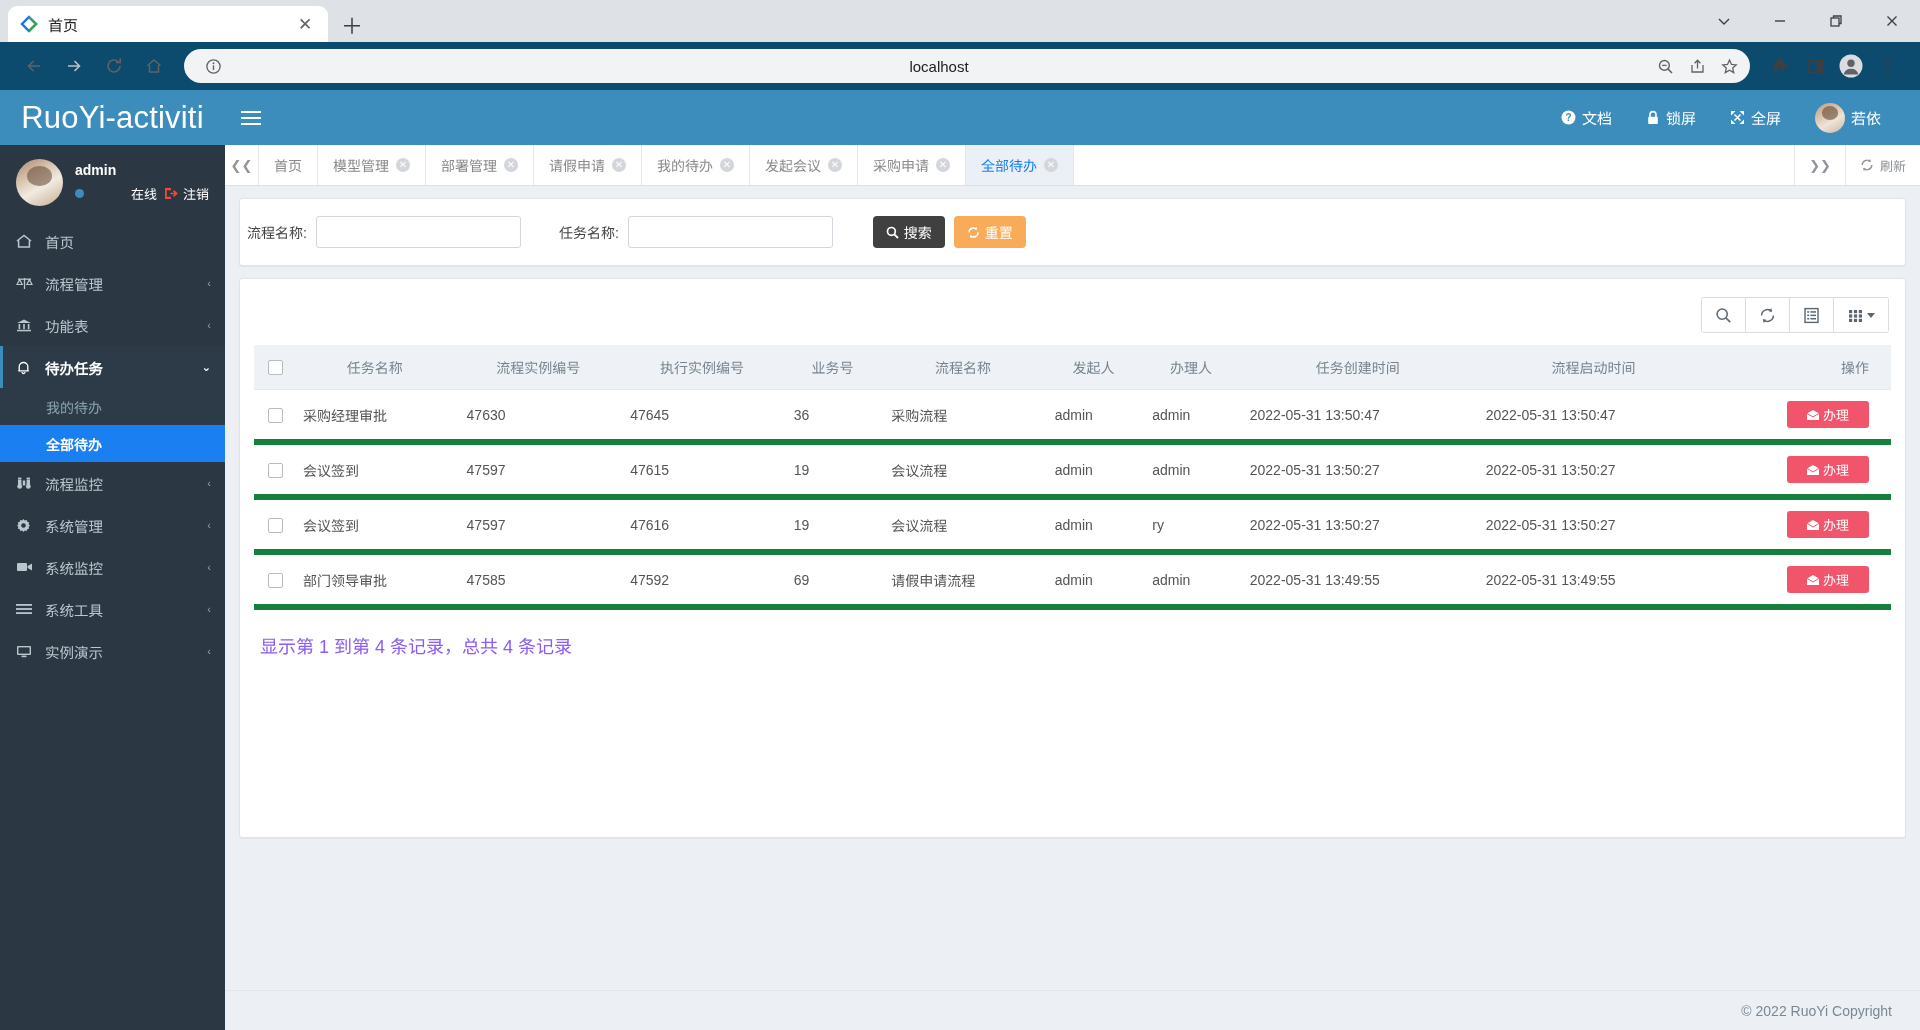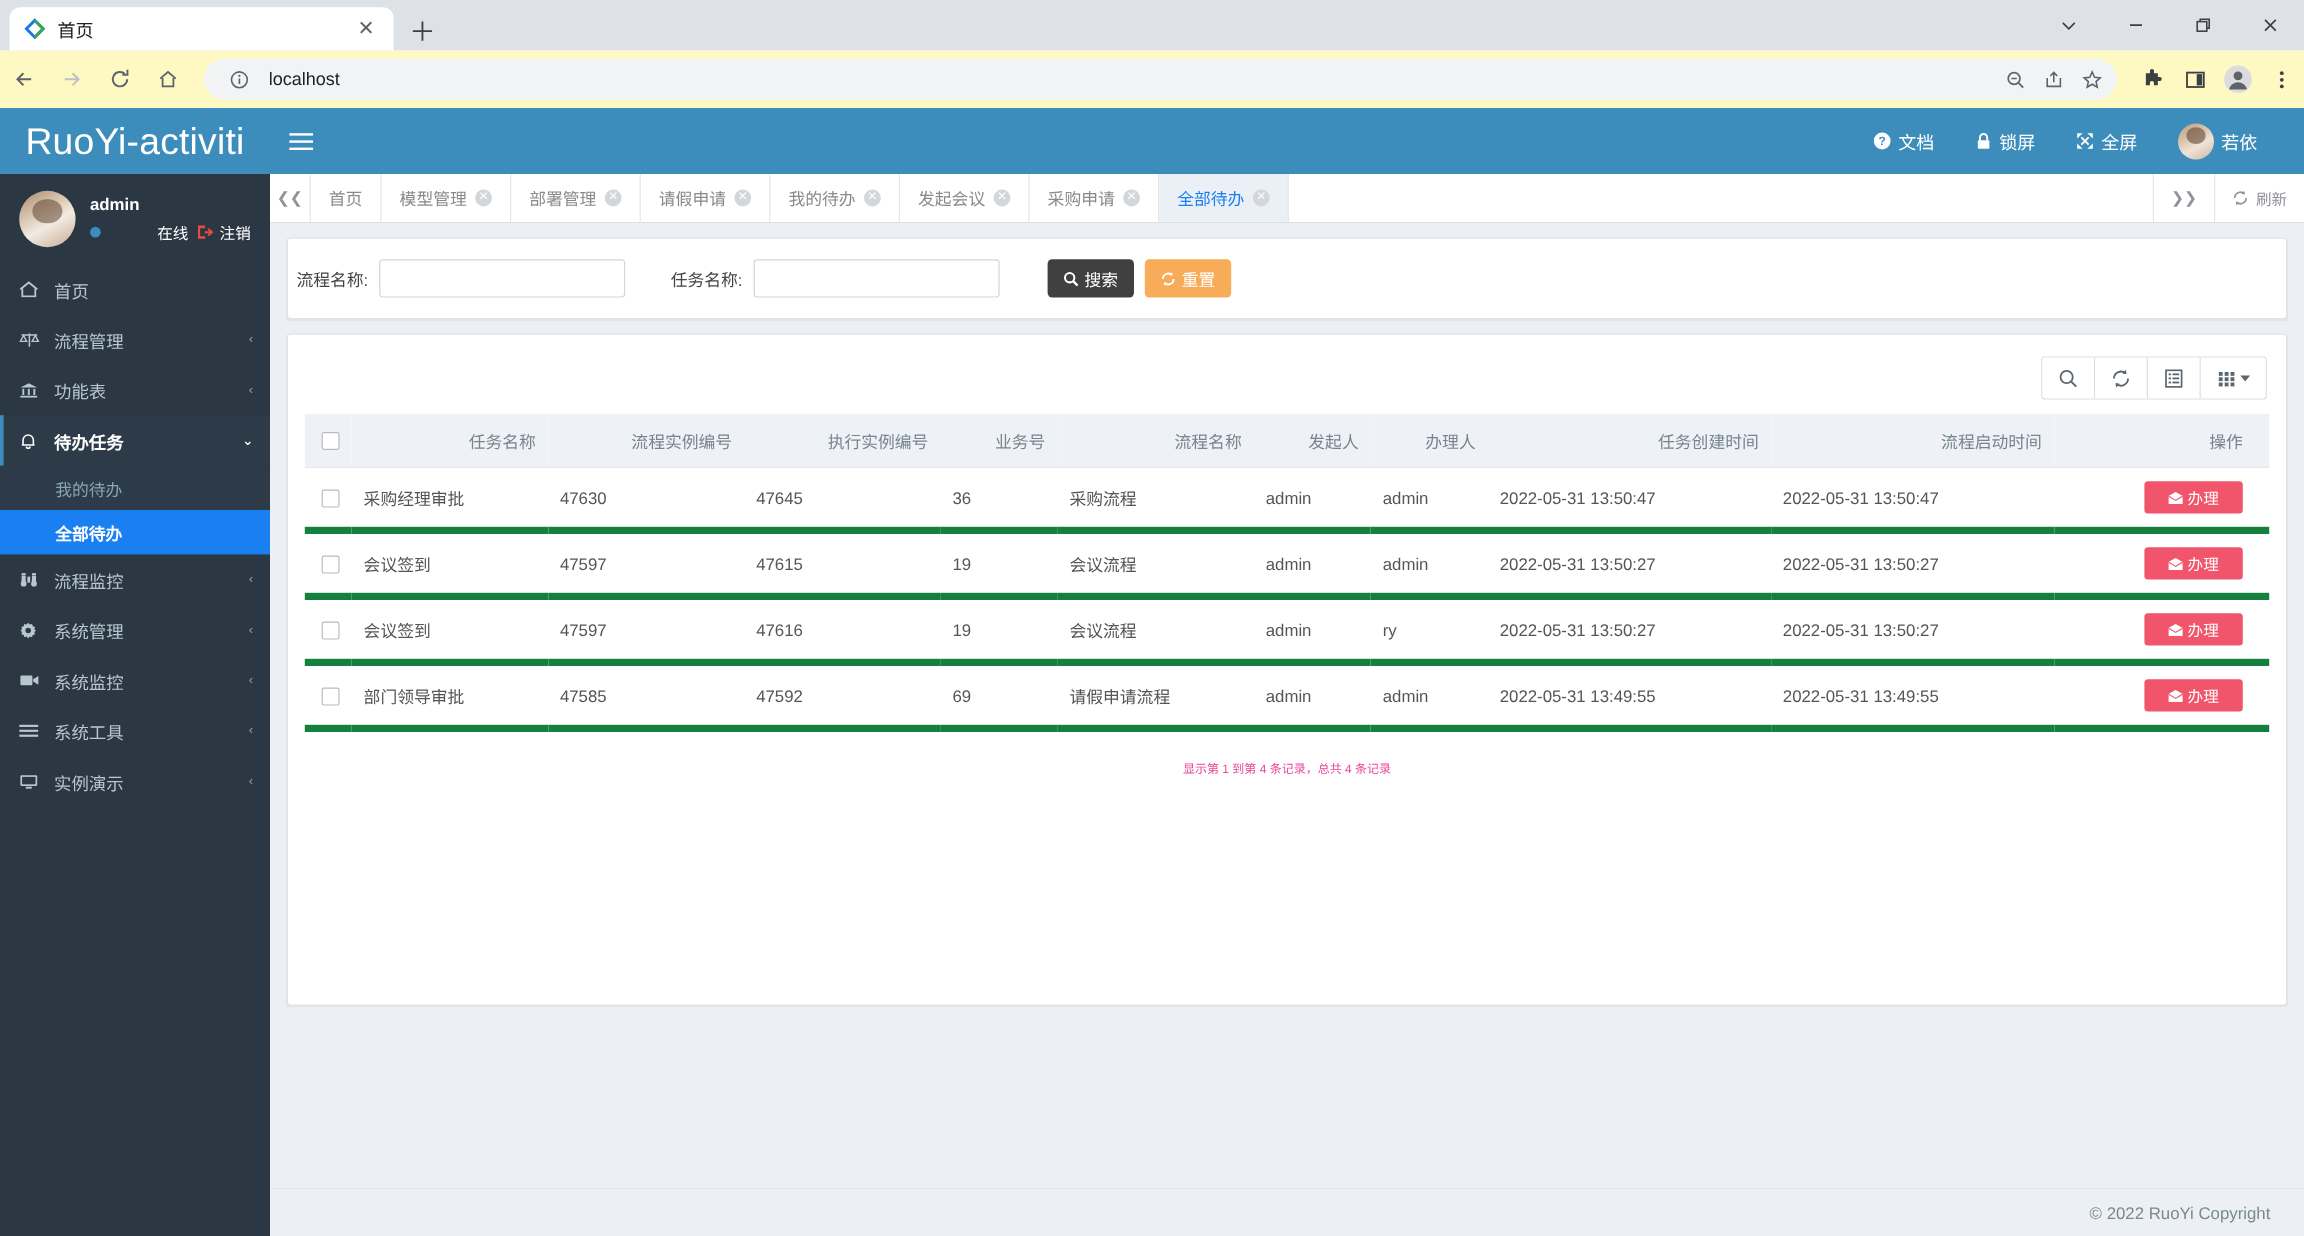--- a/index.html
+++ b/index.html
@@ -40,22 +40,22 @@
   }
   .wincontrols {
     position: absolute; right: 0; top: 0; height: 42px; display: flex; align-items: center;
   }
   .wc {
     width: 56px; height: 42px; display: flex; align-items: center;
     justify-content: center; color: #3c4043;
   }
 
   .toolbar {
-    height: 48px; background: #fef9c3; display: flex; align-items: center;
-    padding: 0 2px; gap: 4px; flex: 0 0 48px;
+    height: 48px; background: #0c4a6e; display: flex; align-items: center;
+    padding: 0 16px; gap: 4px; flex: 0 0 48px; text-align: center;
   }
   .tbtn {
     width: 36px; height: 36px; display: flex; align-items: center;
     justify-content: center; color: #5f6368; border-radius: 50%; flex: 0 0 36px;
   }
   .tbtn.dim { color: #bdc1c6; }
   .omnibox {
     flex: 1; height: 34px; background: #f1f3f4; border-radius: 17px;
     display: flex; align-items: center; padding: 0 6px 0 14px; gap: 10px;
     margin: 0 8px; min-width: 0;
@@ -211,39 +211,39 @@
   .tt-btn {
     width: 44px; height: 34px; background: #fff; display: flex; align-items: center;
     justify-content: center; color: #5b6670; border-right: 1px solid #dcdcdc;
   }
   .tt-btn:last-child { border-right: none; width: 54px; gap: 4px; }
   .caret { border-left: 4px solid transparent; border-right: 4px solid transparent; border-top: 5px solid #5b6670; }
 
   table.grid { width: 100%; border-collapse: collapse; }
   table.grid thead th {
     background: #eef2f7; color: #78858f; font-size: 14px; font-weight: normal;
-    text-align: right; padding: 12px 10px; border-bottom: 1px solid #e4e8ec;
+    text-align: center; padding: 12px 10px; border-bottom: 1px solid #e4e8ec;
     white-space: nowrap;
   }
   table.grid tbody td {
     font-size: 14px; color: #555; padding: 11px 10px;
     border-bottom: 6px solid #15803d; white-space: nowrap;
   }
   .cb {
     width: 15px; height: 15px; border: 1px solid #b6bcc2; border-radius: 2px;
     display: inline-block; background: #fff; vertical-align: middle;
   }
   .col-cb { width: 38px; padding-left: 14px !important; }
   .col-op { text-align: right !important; padding-right: 22px !important; }
   .btn-handle {
     background: #f1556c; color: #fff; border: none; border-radius: 3px;
     font-size: 13px; padding: 4px 20px; display: inline-flex; align-items: center;
     gap: 4px; cursor: pointer;
   }
-  .table-info { font-size: 10px; color: #ec4899; padding: 22px 6px 0 6px; text-align: center; }
+  .table-info { font-size: 18px; color: #8b5cf6; padding: 22px 6px 0 6px; }
 
   .page-footer {
     height: 40px; flex: 0 0 40px; background: #ecf0f5; color: #7a8893;
     font-size: 14px; display: flex; align-items: center; justify-content: flex-end;
     padding-right: 28px; border-top: 1px solid #e2e6eb;
   }
 
   svg { display: block; }
 </style>
 </head>

